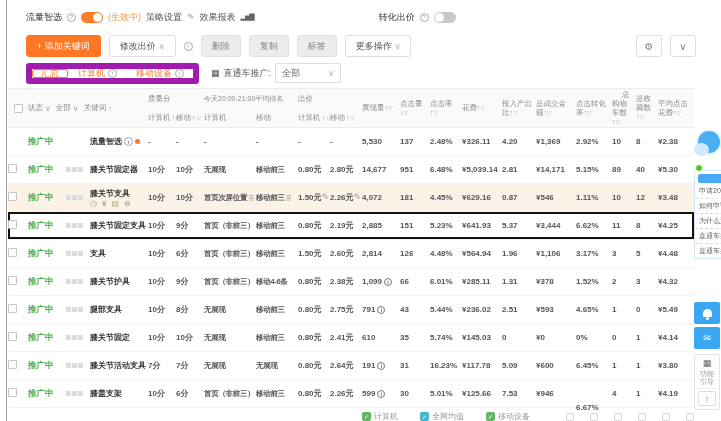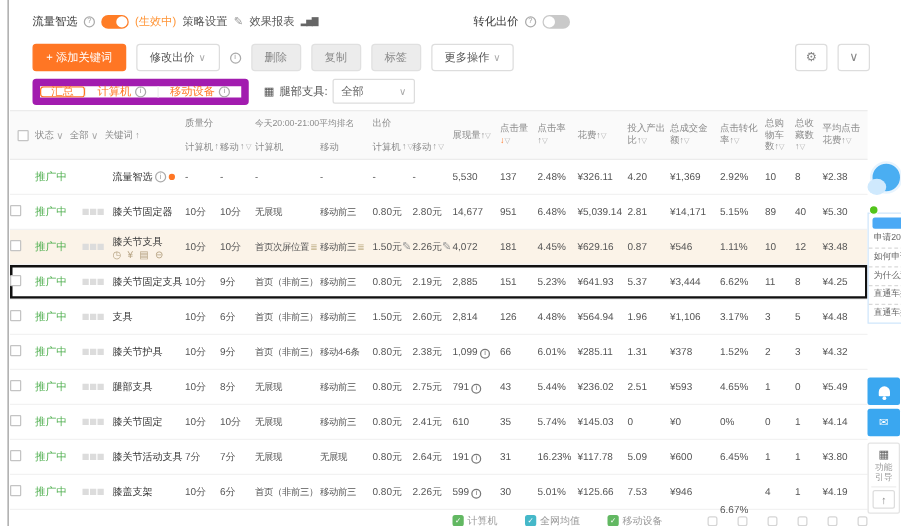--- a/index.html
+++ b/index.html
@@ -65,21 +65,21 @@
   .gsub i { font-style:normal; }
   .arr { color:#999; font-size:7px; } .arr.active { color:#ff7624; }
   .fun { color:#bbb; font-size:6px; }
   .mcols { display:flex; }
   .mcol { display:flex; flex-direction:column; justify-content:center; padding-right:3px;
           line-height:9px; font-size:7.5px; color:#8a8a8a; cursor:pointer; }
 
   
   #rows { position:absolute; left:8px; top:128px; width:686px; }
   .trow { height:28px; display:flex; align-items:center; border-bottom:1px solid #f2f2f2;
-          font-size:8px; color:#555; background:#fff; }
+          font-size:8px; color:#555; background:#fff;font-weight:bold; }
   .trow.hov { background:#fbf3e8; }
   .trow.hl  { box-shadow:inset 0 0 0 2px #111; }
   .tc { flex:none; white-space:nowrap; overflow:visible; }
   .st { color:#4cae4c; font-size:8.5px; }
   .dot { display:inline-block; width:5px; height:5px; background:#dcdcdc; margin-right:1px; }
   .kwline { display:flex; align-items:center; gap:2px; }
   .kwname { color:#333; font-size:8px; }
   .odot { display:inline-block; width:5px; height:5px; border-radius:50%; background:#ff7624; }
   .kicons { display:flex; gap:5px; color:#b5a282; font-size:8px; line-height:8px; margin-top:1px; }
   .c-rank_pc,.c-rank_mob { font-size:7.5px; letter-spacing:-0.3px; }
@@ -172,21 +172,21 @@
         <span>计算机</span>
         <span class="icircle">i</span>
       </span>
     <span class="tab">
         <span>移动设备</span>
         <span class="icircle">i</span>
       </span>
   </span>
   <span class="filter">
     <span class="gridicon">▦</span>
-    <span>腿部支具:</span>
+    <span>直通车推广:</span>
     <span class="select">
         <span>全部</span>
         <span class="crt">∨</span>
       </span>
   </span>
 </div>
 
 <div class="thead">
   <div class="h-left">
     <span class="cb"></span>
@@ -260,21 +260,21 @@
       <div class="mcol" style="width: 34px;">
         <div><span style="display: inline;">投入产出比</span><span class="arr">↑</span><span class="fun">▽</span></div>
       </div>
       <div class="mcol" style="width: 40px;">
         <div><span style="display: inline;">总成交金额</span><span class="arr">↑</span><span class="fun">▽</span></div>
       </div>
       <div class="mcol" style="width: 36px;">
         <div><span style="display: inline;">点击转化率</span><span class="arr">↑</span><span class="fun">▽</span></div>
       </div>
       <div class="mcol" style="width: 24px;">
-        <div><span style="display: inline;">总购物车数</span><span class="arr">↑</span><span class="fun">▽</span></div>
+        <div><span style="display: inline; margin-left: 10px;">总购物车数</span><span class="arr">↑</span><span class="fun">▽</span></div>
       </div>
       <div class="mcol" style="width: 22px;">
         <div><span style="display: inline;">总收藏数</span><span class="arr">↑</span><span class="fun">▽</span></div>
       </div>
       <div class="mcol" style="width: 34px;">
         <div><span style="display: inline;">平均点击花费</span><span class="arr">↑</span><span class="fun">▽</span></div>
       </div>
     </div>
 </div>
 

